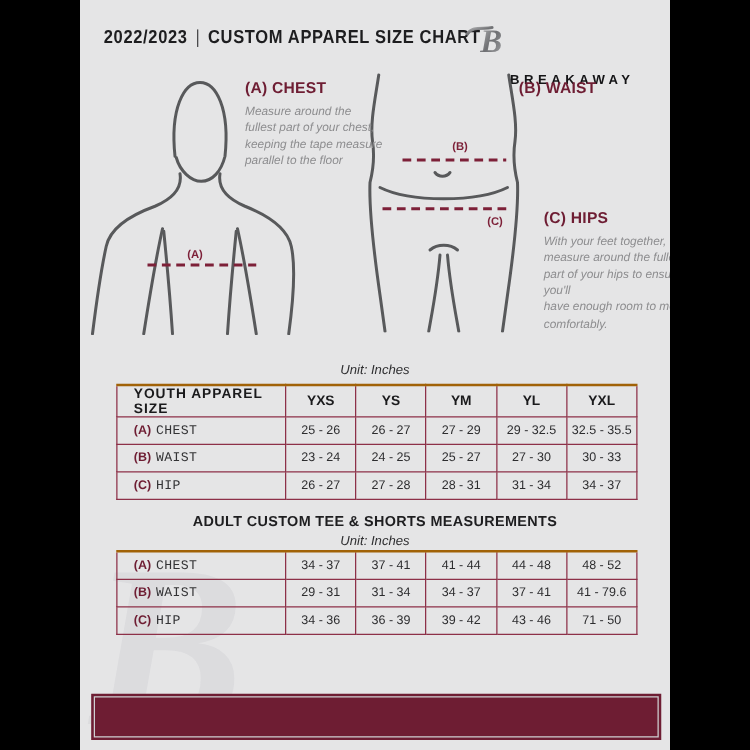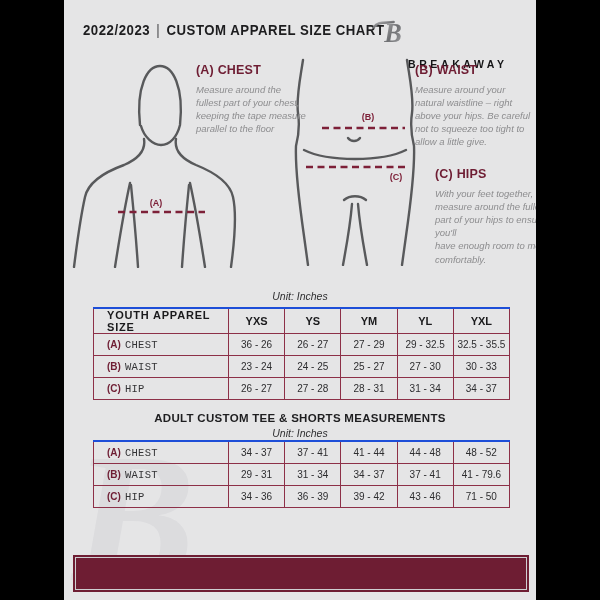--- a/index.html
+++ b/index.html
@@ -44,21 +44,21 @@
   }
   .sec-unit{
     position:absolute;left:0;width:472px;text-align:center;z-index:2;
     font-style:italic;font-size:10.5px;color:#2f2f31;
   }
   .t1-title{top:275px;}  .t1-unit{top:290px;}
   .t2-title{top:412px;}  .t2-unit{top:427px;}
   
   .size-table{
     position:absolute;left:29px;width:417px;border-collapse:collapse;
-    table-layout:fixed;z-index:2;border-top:2px solid #1d4ed8;
+    table-layout:fixed;z-index:2;border-top:2px solid #a16207;
   }
   .t1{top:307px;} .t2{top:440px;}
   .size-table col.c-label{width:135px;}
   .size-table th,.size-table td{
     border:1px solid #8d3048;text-align:center;vertical-align:middle;
     font-size:10px;color:#2d2d2f;padding:0;
   }
   .size-table tr.head-row th{height:24px;font-weight:bold;font-size:11px;color:#1a1a1c;}
   .size-table tr.data-row td{height:21px;}
   .size-table .label-cell{text-align:left;padding-left:13px;}
@@ -130,21 +130,20 @@
     <path d="M18,109 L117,109" stroke="#7d2038" stroke-width="2.4" stroke-dasharray="7 4.5" fill="none"></path>
     <text x="108" y="122" text-anchor="middle" font-size="9" font-weight="bold" fill="#7d2038">(C)</text>
   </svg>
 
   <div class="instr instr-a">
     <div class="instr-head">(A) CHEST</div>
     <div class="instr-body">Measure around the fullest part of your chest, keeping the tape measure parallel to the floor</div>
   </div>
   <div class="instr instr-b">
     <div class="instr-head">(B) WAIST</div>
-    <div class="instr-body">Measure around your natural waistline – right above your hips. Be careful not to squeeze too tight to allow a little give.</div>
   </div>
   <div class="instr instr-c">
     <div class="instr-head">(C) HIPS</div>
     <div class="instr-body">With your feet together, measure around the fullest part of your hips to ensure you'll
 have enough room to move comfortably.</div>
   </div>
 
   <div class="watermark">B</div>
 
   <div class="sec-unit t1-unit">Unit: Inches</div>
@@ -162,21 +161,21 @@
     <tr class="head-row">
       <th class="label-cell">YOUTH APPAREL SIZE</th>
       <th>YXS</th>
       <th>YS</th>
       <th>YM</th>
       <th>YL</th>
       <th>YXL</th>
     </tr>
     <tr class="data-row">
       <td class="label-cell"><span class="row-key">(A)</span><span class="row-label">CHEST</span></td>
-      <td>36 - 26</td>
+      <td>25 - 26</td>
       <td>26 - 27</td>
       <td>27 - 29</td>
       <td>29 - 32.5</td>
       <td>32.5 - 35.5</td>
     </tr>
     <tr class="data-row">
       <td class="label-cell"><span class="row-key">(B)</span><span class="row-label">WAIST</span></td>
       <td>23 - 24</td>
       <td>24 - 25</td>
       <td>25 - 27</td>

